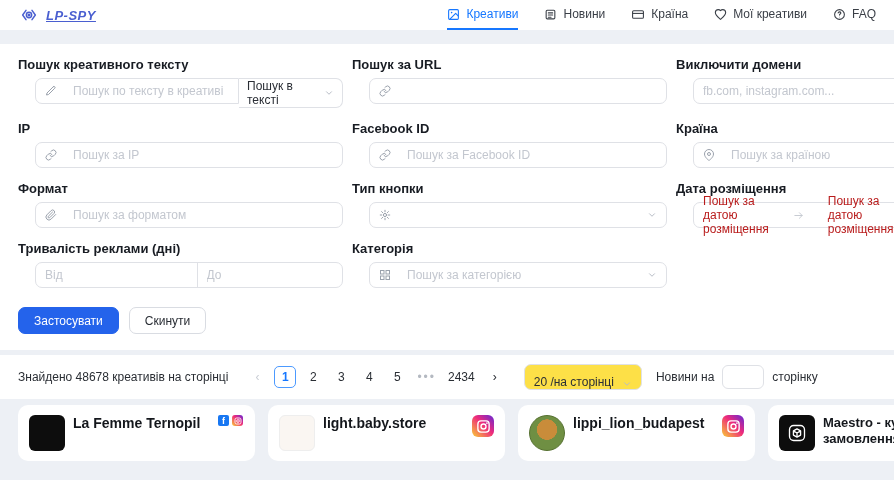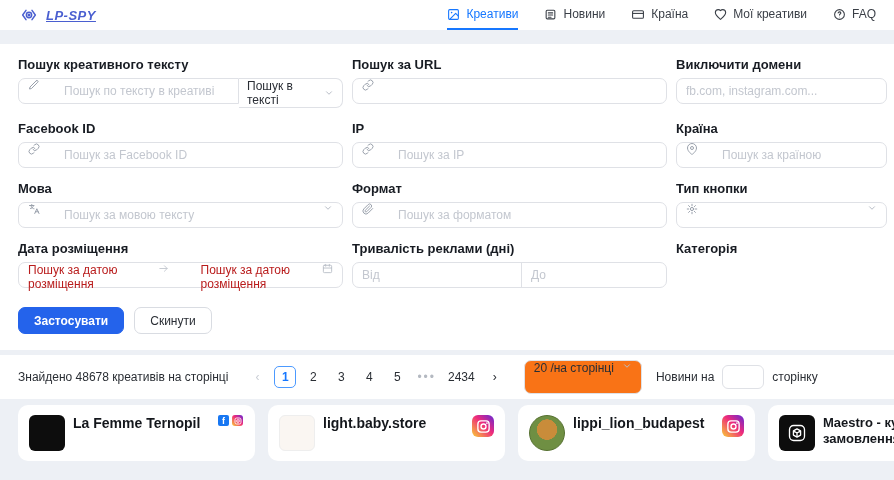--- a/index.html
+++ b/index.html
@@ -14,46 +14,46 @@
   .logo-text { font-weight:bold; font-style:italic; font-size:13px; letter-spacing:.5px; }
   .nav { margin-left:auto; display:flex; gap:26px; }
   .nav-item { height:30px; display:flex; align-items:center; gap:6px; color:#3a3f47; cursor:pointer; border-bottom:2px solid transparent; }
   .nav-item.active { color:#1677ff; border-bottom-color:#1677ff; }
 
   
   .panel { background:#fff; margin-top:14px; padding:13px 18px 16px; }
   .fgrid { display:grid; grid-template-columns:325px 315px 1fr; column-gap:9px; }
   .field { margin-bottom:13px; }
   .field-label { display:block; font-weight:bold; font-size:13px; color:#181c23; margin-bottom:6px; }
-  .inp { height:26px; border:1px solid #dfe1e6; border-radius:7px; background:#fff; display:flex; gap:24px; padding:0 9px; color:#9aa1ac; }
+  .inp { height:26px; border:1px solid #dfe1e6; border-radius:7px; background:#fff; display:flex; align-items:center; gap:16px; padding:0 9px; color:#9aa1ac;margin-left:17px; }
   .inp input { border:0; outline:0; flex:1; min-width:0; font-size:12px; color:#1c2027; background:transparent; }
   .inp input::placeholder { color:#c3c7cf; }
   .chev { margin-left:auto; color:#b9bec7; flex:none; }
   .group { display:flex; }
   .group .inp { flex:1; border-radius:7px 0 0 7px; }
   .group-sel { width:104px; border:1px solid #dfe1e6; border-left:0; border-radius:0 7px 7px 0; display:flex; align-items:center; gap:4px; padding:0 8px; font-size:12px; color:#2a2e35; font-weight:500; cursor:pointer; background:#fff; }
   .range-ph { color:#b91c1c; }
   .range-arrow { color:#c3c7cf; margin:0 8px; }
   .dur { padding:0; }
   .dur input { padding:0 9px; height:100%; }
   .dur .half2 { border-left:1px solid #dfe1e6; }
   .btn-row { display:flex; gap:10px; margin-top:6px; }
   .btn { height:27px; border-radius:7px; padding:0 15px; font-size:12px; cursor:pointer; display:flex; align-items:center; }
-  .btn-primary { background:#2463eb; color:#fff; border:1px solid #2463eb;font-weight:bold; }
+  .btn-primary { background:#2463eb; color:#fff; border:1px solid #2463eb; }
   .btn-default { background:#fff; color:#2a2e35; border:1px solid #d9dce2; }
 
   
   .results { background:#fff; margin-top:5px; height:44px; display:flex; align-items:center; padding:0 18px; gap:8px; }
   .summary { color:#2a2e34; margin-right:10px; }
   .pager { display:flex; align-items:center; gap:6px; }
   .pg { min-width:22px; height:22px; display:flex; align-items:center; justify-content:center; border-radius:5px; cursor:pointer; color:#2a2e34; padding:0 3px; }
   .pg.disabled { color:#c9cdd4; cursor:default; }
   .pg.active { border:1px solid #4c9aff; color:#1677ff; font-weight:bold; }
   .pg.dots { color:#b4b9c1; letter-spacing:2px; cursor:default; }
-  .size-sel { margin-left:10px; height:34px; border:1px solid #dfe1e6; border-radius:7px; display:flex; align-items:flex-start; gap:8px; padding:0 9px; color:#2a2e35; cursor:pointer; background:#f97316; }
+  .size-sel { margin-left:10px; height:26px; border:1px solid #dfe1e6; border-radius:7px; display:flex; align-items:flex-end; gap:8px; padding:0 9px; color:#2a2e35; cursor:pointer; background:#fde047; }
   .goto { display:flex; align-items:center; gap:8px; margin-left:6px; color:#2a2e34; }
   .goto-input { width:42px; height:24px; border:1px solid #dfe1e6; border-radius:6px; outline:0; padding:0 6px; }
 
   
   .cards { display:flex; gap:13px; padding-left:18px; margin-top:6px; align-items:flex-start; }
   .card { flex:0 0 237px; background:#fff; border-radius:10px; padding:10px 11px; }
   .card-head { display:flex; gap:8px; }
   .avatar { width:36px; height:36px; border-radius:6px; flex:none; display:flex; align-items:center; justify-content:center; overflow:hidden; }
   .av-dark { background:#0d0d0d; color:#fff; font-size:5px; text-align:center; line-height:1.4; font-style:italic; }
   .av-light { background:#faf6f2; border:1px solid #eee; }
@@ -170,75 +170,58 @@
     </div>
 
     <div class="field">
       <span class="field-label">Виключити домени</span>
       <div class="inp">
         <input placeholder="fb.com, instagram.com..." style="">
       </div>
     </div>
 
     <div class="field">
-      <span class="field-label">Facebook ID</span>
+      <span class="field-label">IP</span>
       <div class="inp">
         <span>
             <svg width="12" height="12" viewBox="0 0 24 24" fill="none" stroke="currentColor" stroke-width="2" stroke-linecap="round">
               <path d="M10 13a5 5 0 007.54.54l3-3a5 5 0 00-7.07-7.07L11.75 5"></path>
               <path d="M14 11a5 5 0 00-7.54-.54l-3 3a5 5 0 007.07 7.07L12.25 19"></path>
             </svg>
           </span>
-        <input placeholder="Пошук за Facebook ID" style="">
-      </div>
-    </div>
-
-    <div class="field">
-      <span class="field-label">IP</span>
+        <input placeholder="Пошук за IP" style="">
+      </div>
+    </div>
+
+    <div class="field">
+      <span class="field-label">Facebook ID</span>
       <div class="inp">
         <span>
             <svg width="12" height="12" viewBox="0 0 24 24" fill="none" stroke="currentColor" stroke-width="2" stroke-linecap="round">
               <path d="M10 13a5 5 0 007.54.54l3-3a5 5 0 00-7.07-7.07L11.75 5"></path>
               <path d="M14 11a5 5 0 00-7.54-.54l-3 3a5 5 0 007.07 7.07L12.25 19"></path>
             </svg>
           </span>
-        <input placeholder="Пошук за IP" style="">
+        <input placeholder="Пошук за Facebook ID" style="">
       </div>
     </div>
 
     <div class="field">
       <span class="field-label">Країна</span>
       <div class="inp">
         <span>
             <svg width="12" height="12" viewBox="0 0 24 24" fill="none" stroke="currentColor" stroke-width="2" stroke-linejoin="round">
               <path d="M21 10c0 7-9 13-9 13S3 17 3 10a9 9 0 0118 0z"></path>
               <circle cx="12" cy="10" r="3"></circle>
             </svg>
           </span>
         <input placeholder="Пошук за країною" style="">
       </div>
     </div>
 
-    <div class="field">
-      <span class="field-label">Мова</span>
-      <div class="inp">
-        <span>
-            <svg width="12" height="12" viewBox="0 0 24 24" fill="none" stroke="currentColor" stroke-width="2" stroke-linecap="round" stroke-linejoin="round">
-              <path d="M3 5h9M7.5 3v2M5 11c3 0 5.5-2.5 6-6M6.5 7c1 3 3.5 4.5 5.5 4.5"></path>
-              <path d="M13.5 21l4.2-9.5L22 21M14.8 17.5h5.8"></path>
-            </svg>
-          </span>
-        <input placeholder="Пошук за мовою тексту" style="">
-        <span class="chev">
-            <svg width="10" height="10" viewBox="0 0 24 24" fill="none" stroke="currentColor" stroke-width="2.4" stroke-linecap="round">
-              <path d="M6 9l6 6 6-6"></path>
-            </svg>
-          </span>
-      </div>
-    </div>
 
 
     <div class="field">
       <span class="field-label">Формат</span>
       <div class="inp">
         <span>
             <svg width="12" height="12" viewBox="0 0 24 24" fill="none" stroke="currentColor" stroke-width="2" stroke-linecap="round" stroke-linejoin="round">
               <path d="M21.4 11.05l-9.19 9.19a6 6 0 01-8.49-8.49l8.57-8.57A4 4 0 0118 8.84l-8.59 8.57a2 2 0 01-2.83-2.83l8.49-8.48"></path>
             </svg>
           </span>
@@ -285,20 +268,36 @@
     <div class="field">
       <span class="field-label">Тривалість реклами (дні)</span>
       <div class="inp dur">
         <input placeholder="Від" style="">
         <input class="half2" placeholder="До" style="">
       </div>
     </div>
 
     <div class="field">
       <span class="field-label">Категорія</span>
+      <div class="inp">
+        <span>
+            <svg width="12" height="12" viewBox="0 0 24 24" fill="none" stroke="currentColor" stroke-width="2">
+              <rect x="3" y="3" width="7" height="7"></rect>
+              <rect x="14" y="3" width="7" height="7"></rect>
+              <rect x="3" y="14" width="7" height="7"></rect>
+              <rect x="14" y="14" width="7" height="7"></rect>
+            </svg>
+          </span>
+        <input placeholder="Пошук за категорією" style="">
+        <span class="chev">
+            <svg width="10" height="10" viewBox="0 0 24 24" fill="none" stroke="currentColor" stroke-width="2.4" stroke-linecap="round">
+              <path d="M6 9l6 6 6-6"></path>
+            </svg>
+          </span>
+      </div>
     </div>
     <div></div>
       <div></div>
   </div>
 
   <div class="btn-row">
     <button class="btn btn-primary">Застосувати</button>
     <button class="btn btn-default">Скинути</button>
   </div>
 </div>

